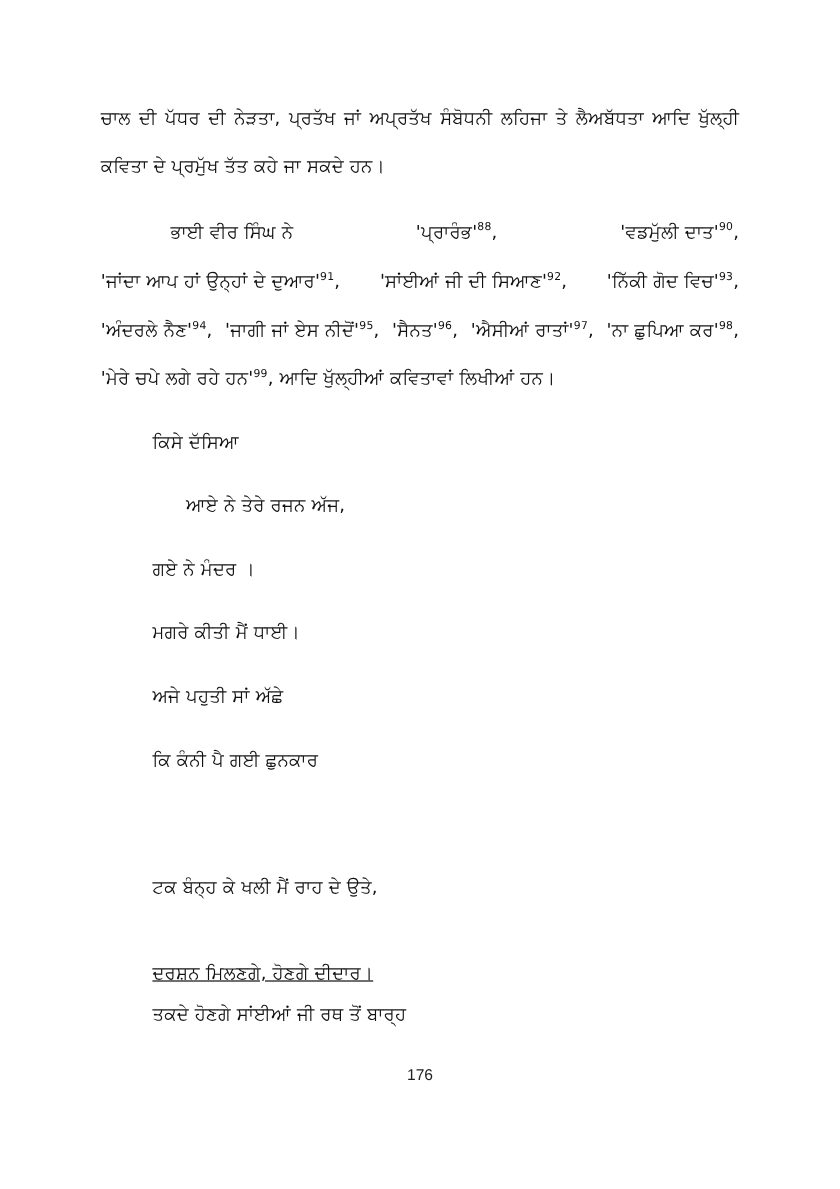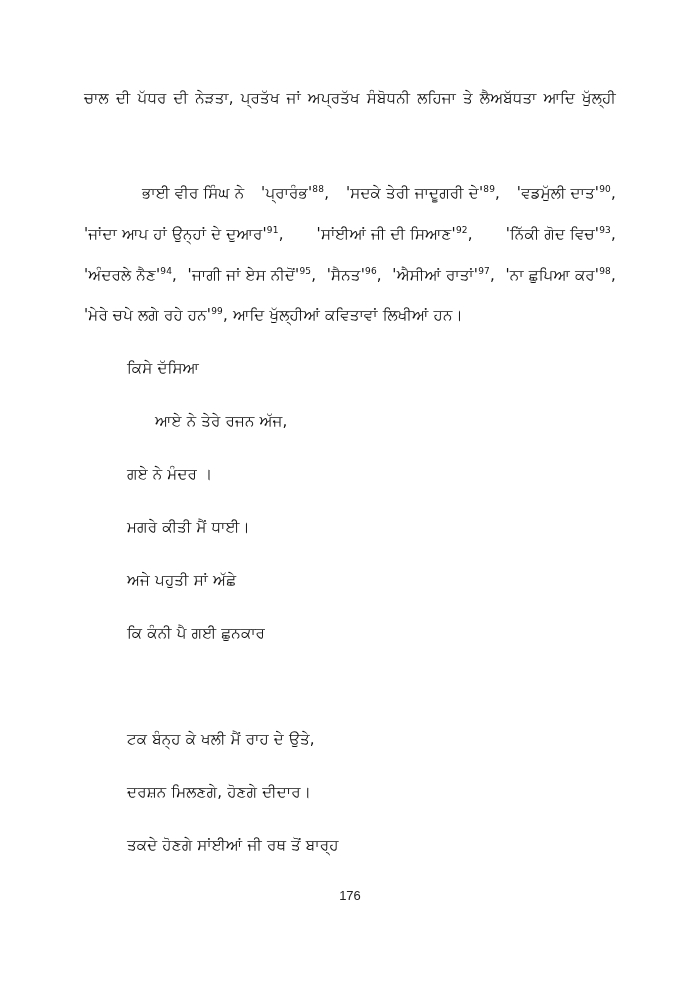--- a/index.html
+++ b/index.html
@@ -58,25 +58,25 @@
       font-size: 13px;
       color: #222222;
     }
   </style>
 </head>
 <body>
 
 <div class="page">
 
   <div class="line para-line justify" style="top:88px;">ਚਾਲ ਦੀ ਪੱਧਰ ਦੀ ਨੇੜਤਾ, ਪ੍ਰਤੱਖ ਜਾਂ ਅਪ੍ਰਤੱਖ ਸੰਬੋਧਨੀ ਲਹਿਜਾ ਤੇ ਲੈਅਬੱਧਤਾ ਆਦਿ ਖੁੱਲ੍ਹੀ</div>
+  <div class="line para-line" style="top:128px;">ਕਵਿਤਾ ਦੇ ਪ੍ਰਮੁੱਖ ਤੱਤ ਕਹੇ ਜਾ ਸਕਦੇ ਹਨ।</div>
 
   <div class="line indent-line" style="top:183px; width:474px; display:flex; justify-content:space-between;">
     <span>ਭਾਈ ਵੀਰ ਸਿੰਘ ਨੇ</span>
     <span>'<span>ਪ੍ਰਾਰੰਭ</span>'<sup>88</sup>,</span>
-    <span>'<span>ਸਦਕੇ ਤੇਰੀ ਜਾਦੂਗਰੀ ਦੇ</span>'<sup>89</sup>,</span>
     <span>'<span>ਵਡਮੁੱਲੀ ਦਾਤ</span>'<sup>90</sup>,</span>
   </div>
 
   <div class="line para-line" style="top:224px; width:532px; display:flex; justify-content:space-between;">
     <span>'<span>ਜਾਂਦਾ ਆਪ ਹਾਂ ਉਨ੍ਹਾਂ ਦੇ ਦੁਆਰ</span>'<sup>91</sup>,</span>
     <span>'<span>ਸਾਂਈਆਂ ਜੀ ਦੀ ਸਿਆਣ</span>'<sup>92</sup>,</span>
     <span>'<span>ਨਿੱਕੀ ਗੋਦ ਵਿਚ</span>'<sup>93</sup>,</span>
   </div>
 
   <div class="line para-line" style="top:265px; width:532px; display:flex; justify-content:space-between;">
@@ -92,18 +92,18 @@
     <span>ਆਦਿ ਖੁੱਲ੍ਹੀਆਂ ਕਵਿਤਾਵਾਂ ਲਿਖੀਆਂ ਹਨ।</span>
   </div>
 
   <div class="line verse-line" style="top:358px;">ਕਿਸੇ ਦੱਸਿਆ</div>
   <div class="line verse-line" style="top:411px;margin-left:28px;">ਆਏ ਨੇ ਤੇਰੇ ਰਜਨ ਅੱਜ,</div>
   <div class="line verse-line" style="top:464px;">ਗਏ ਨੇ ਮੰਦਰ ।</div>
   <div class="line verse-line" style="top:517px;">ਮਗਰੇ ਕੀਤੀ ਮੈਂ ਧਾਈ।</div>
   <div class="line verse-line" style="top:570px;">ਅਜੇ ਪਹੁਤੀ ਸਾਂ ਅੱਛੇ</div>
   <div class="line verse-line" style="top:623px;text-align:right;">ਕਿ ਕੰਨੀ ਪੈ ਗਈ ਛੁਨਕਾਰ</div>
   <div class="line verse-line" style="top:729px;">ਟਕ ਬੰਨ੍ਹ ਕੇ ਖਲੀ ਮੈਂ ਰਾਹ ਦੇ ਉਤੇ,</div>
-  <div class="line verse-line" style="top:782px;">ਦਰਸ਼ਨ ਮਿਲਣਗੇ, ਹੋਣਗੇ ਦੀਦਾਰ।</div>
+  <div class="line verse-line" style="top:801px;text-decoration:underline;">ਦਰਸ਼ਨ ਮਿਲਣਗੇ, ਹੋਣਗੇ ਦੀਦਾਰ।</div>
   <div class="line verse-line" style="top:835px;">ਤਕਦੇ ਹੋਣਗੇ ਸਾਂਈਆਂ ਜੀ ਰਥ ਤੋਂ ਬਾਰ੍ਹ</div>
 
   <div class="page-number">176</div>
 
 </div>
 
 </body></html>

